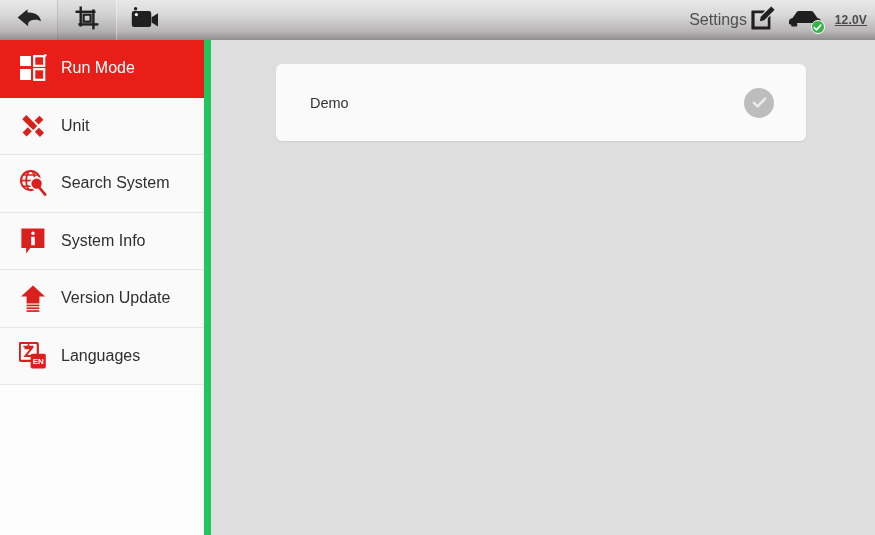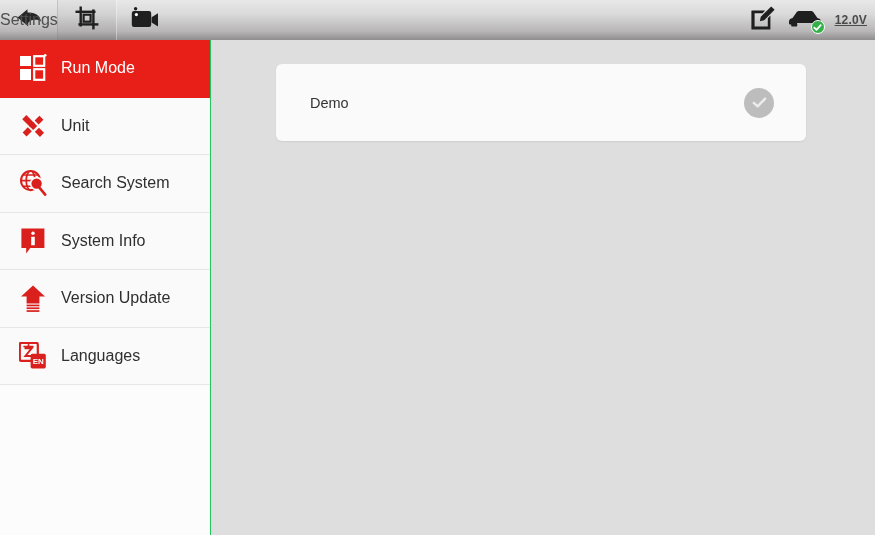--- a/index.html
+++ b/index.html
@@ -46,21 +46,21 @@
   .tb-btn.sep {
     background: linear-gradient(to bottom, #e2e2e2 0%, #d2d2d2 35%, #b2b0b0 78%, #8a8888 100%);
     box-shadow: 1px 0 0 rgba(255,255,255,0.35), -1px 0 0 rgba(120,120,120,0.3);
   }
   .tb-title {
     position: absolute;
     left: 0; top: 0;
     width: 747px;
     height: 40px;
     line-height: 40px;
-    text-align: left;
+    text-align: right;
     font-size: 16px;
     color: #4f4f4f;
     pointer-events: none;
   }
   .tb-right {
     position: absolute;
     right: 8px; top: 0;
     height: 40px;
     display: flex;
     align-items: center;
@@ -97,21 +97,21 @@
     justify-content: center;
   }
 
   
   .sidebar {
     position: absolute;
     left: 0; top: 40px;
     width: 211px;
     height: 495px;
     background: #fcfcfc;
-    border-right: 1px solid #22c55e;
+    border-right: 7px solid #22c55e;
     box-sizing: border-box;
   }
   .side-item {
     position: relative;
     height: 57.5px;
     display: flex;
     align-items: center;
     padding-left: 17px;
     box-sizing: border-box;
     border-bottom: 1px solid #e6e6e6;

